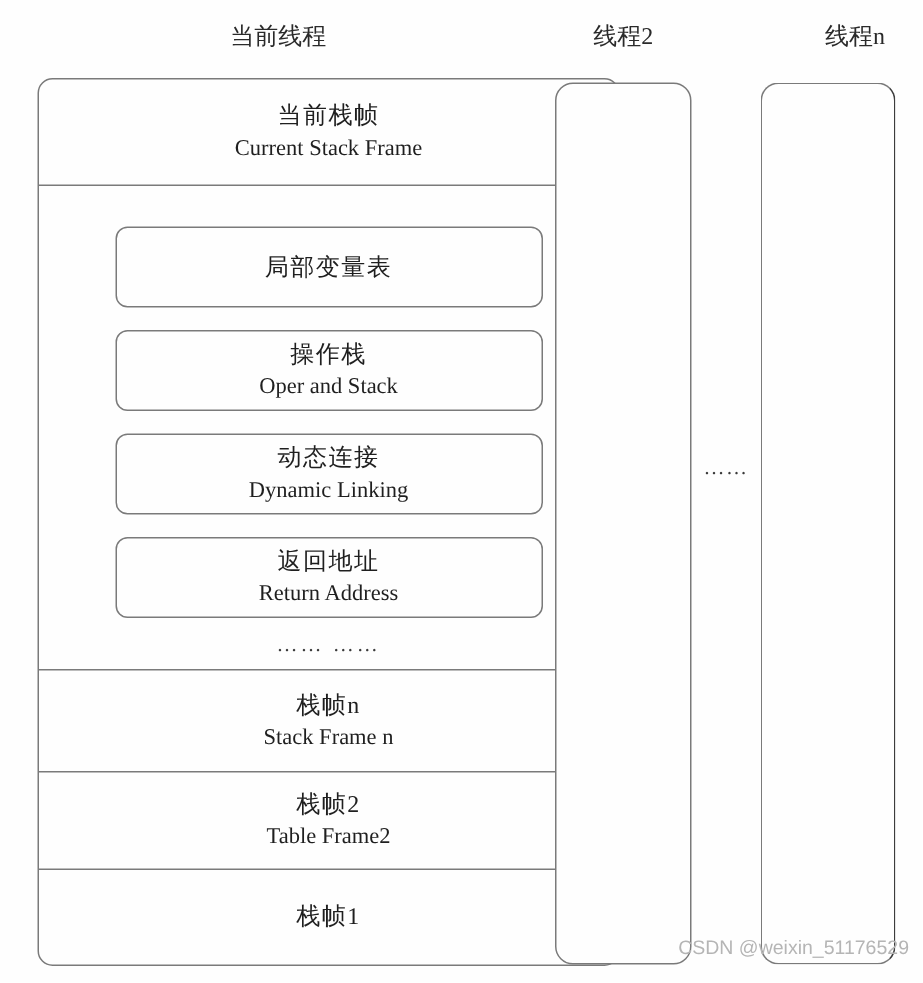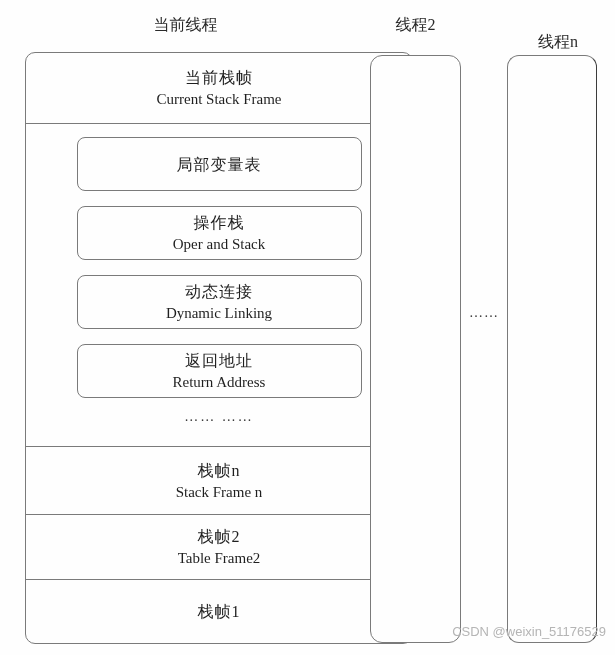--- a/index.html
+++ b/index.html
@@ -20,21 +20,21 @@
     position: absolute;
     top: 14px;
     height: 22px;
     line-height: 22px;
     text-align: center;
     font-size: 16px;
     color: #2a2a2a;
   }
   .title-main { left: 25px;  width: 321px; }
   .title-t2   { left: 370px; width: 91px;  }
-  .title-tn   { left: 513px; width: 90px; margin-top: 17px;  }
+  .title-tn   { left: 525px; width: 90px;  }
 
   .main-box {
     position: absolute;
     left: 25px;
     top: 52px;
     width: 388px;
     height: 592px;
     border: 1.6px solid #7a7a7a;
     border-radius: 10px;
     box-sizing: border-box;
@@ -47,21 +47,21 @@
     display: flex;
     flex-direction: column;
     align-items: center;
     justify-content: center;
   }
   .sec + .sec { border-top: 1.6px solid #7a7a7a; }
   .sec-current { height: 70px; }
   .sec-inner {
     height: 323px;
     justify-content: flex-start;
-    padding-top: 13px;
+    padding-top: 27px;
   }
   .sec-frame-n { height: 68px; }
   .sec-frame-2 { height: 65px; }
   .sec-frame-1 { flex: 1; }
 
   .zh {
     font-size: 16px;
     line-height: 23px;
     letter-spacing: 1px;
   }

